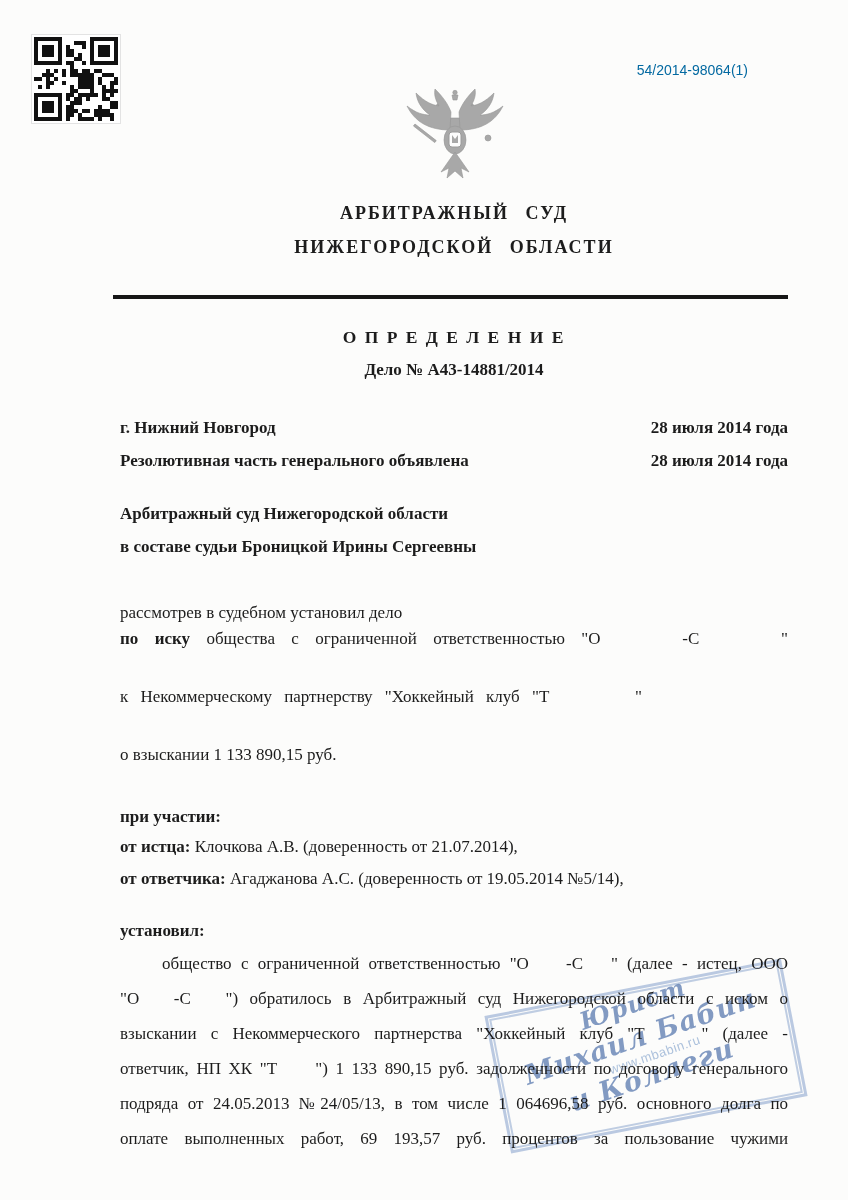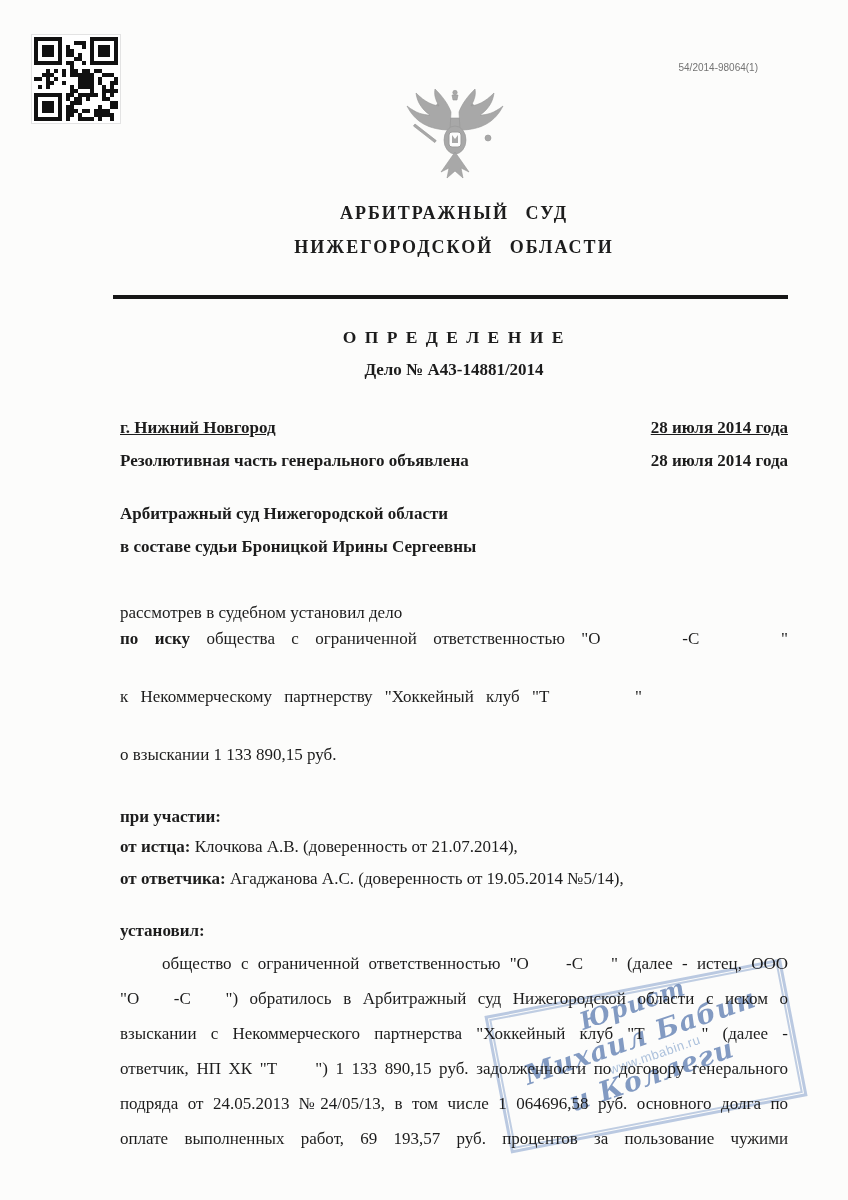--- a/index.html
+++ b/index.html
@@ -14,35 +14,35 @@
   }
   .content{position:absolute;inset:0;z-index:1;}
   .abs{position:absolute;left:120px;width:668px;font-size:17px;line-height:1.25;}
   .center{text-align:center;}
   .b{font-weight:bold;}
   
   .qr{position:absolute;left:31px;top:34px;width:90px;height:90px;background:#fff;
       border:1px solid #e3e3e3;box-sizing:border-box;padding:2px;}
   .qr svg{display:block;}
   
-  .docnum{position:absolute;top:62px;right:90px;font-family:"Liberation Sans",sans-serif;
-      font-size:10px;color:#737373;}
+  .docnum{position:absolute;top:62px;right:100px;font-family:"Liberation Sans",sans-serif;
+      font-size:14px;color:#0369a1;}
   
   .emblem{position:absolute;left:399px;top:88px;width:112px;height:96px;opacity:.85;}
   
   .court1{top:202px;font-size:18px;font-weight:bold;letter-spacing:2px;word-spacing:10px;}
   .court2{top:236px;font-size:18px;font-weight:bold;letter-spacing:2px;word-spacing:10px;text-align:center;}
   
   .rule{position:absolute;left:113px;top:295px;width:675px;height:3.5px;background:#161616;}
   
   .otitle{top:327px;font-size:17.5px;font-weight:bold;letter-spacing:2px;}
   .case{top:359px;font-size:17px;font-weight:bold;}
   
   .meta{display:flex;justify-content:space-between;font-weight:bold;}
-  .meta1{top:417px;text-decoration:underline;}
+  .meta1{top:417px;}
   .meta2{top:450px;}
   
   .jline{text-align:justify;text-align-last:justify;}
   .wide{word-spacing:8px;}
   .indent{padding-left:42px;box-sizing:border-box;}
   
   .stamp{position:absolute;left:495px;top:986px;width:302px;height:140px;
          transform:rotate(-11deg);z-index:0;}
   .stamp-outer{position:absolute;inset:0;border:3px solid rgba(150,174,210,.65);}
   .stamp-inner{position:absolute;inset:4px;border:2px solid rgba(150,174,210,.6);}

